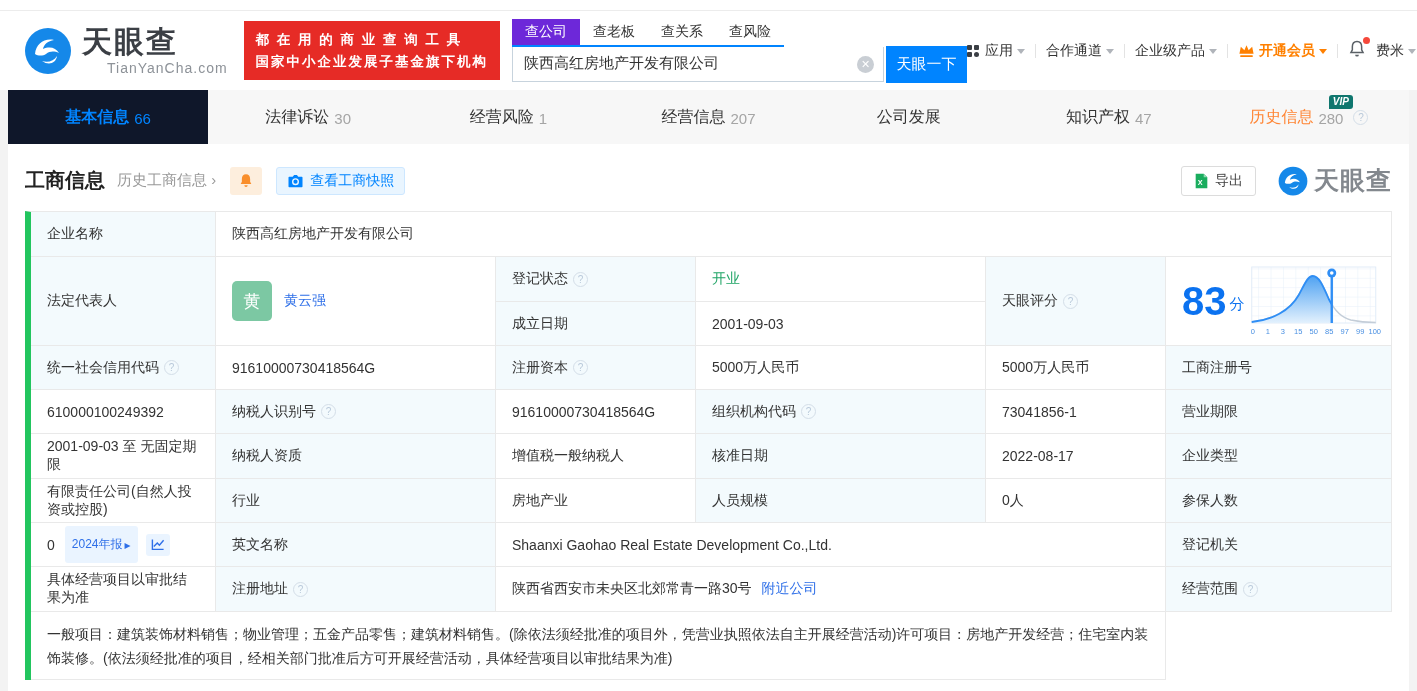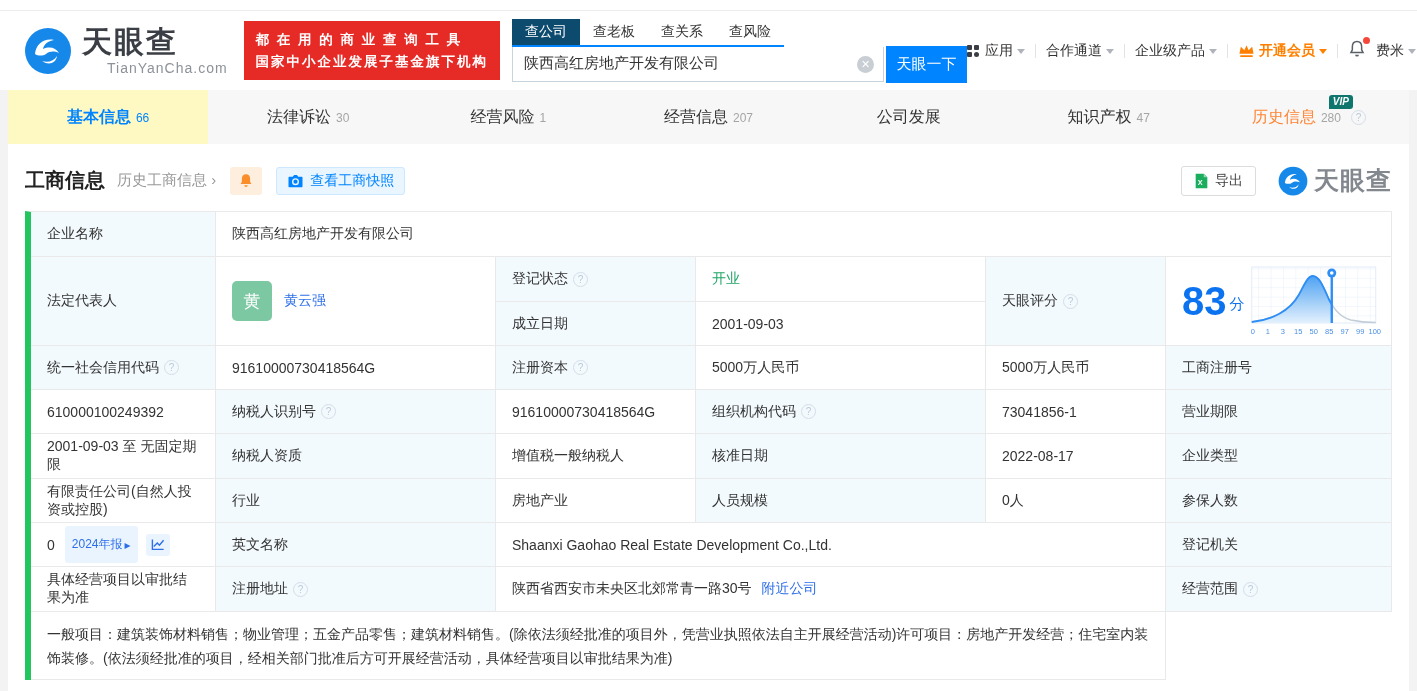--- a/index.html
+++ b/index.html
@@ -10,21 +10,21 @@
   .header { height:80px; background:#fff; border-top:1px solid #ececec; display:flex; align-items:center; padding:0 24px; }
   .logo { display:flex; align-items:center; gap:10px; cursor:pointer; }
   .logo-text { display:flex; flex-direction:column; line-height:1; }
   .logo-cn { font-size:30px; font-weight:bold; color:#3b3f45; letter-spacing:2px; }
   .logo-en { font-size:14px; color:#8d9298; letter-spacing:1px; margin-top:4px;margin-left:25px; }
   .banner { background:#e62b26; color:#fff; font-weight:bold; font-size:13.5px; padding:8px 12px; margin-left:16px; line-height:1.6; letter-spacing:2px; white-space:nowrap; }
 
   .search-module { margin-left:12px; width:455px; }
   .search-tabs { display:inline-flex; border-bottom:2px solid #0084ff; }
   .search-tab { font-size:14px; color:#333; padding:4px 13px; cursor:pointer; }
-  .search-tab.active { background:#0c4a6e; color:#fff; }
+  .search-tab.active { background:#6d28d9; color:#fff; }
   .search-row { display:flex; }
   .search-box { position:relative; width:372px; }
   .search-input { width:100%; height:35px; border:1px solid #c7d3dd; border-top:none; padding:0 34px 0 11px; font-size:15px; color:#333; outline:none; font-family:inherit; }
   .clear-icon { position:absolute; right:10px; top:9px; width:17px; height:17px; border-radius:50%; background:#c9ced4; color:#fff; font-size:11px; line-height:17px; text-align:center; cursor:pointer; }
   .search-btn { width:81px; height:37px; margin-left:2px; margin-top:-1px; background:#0084ff; color:#fff; border:none; font-size:15px; cursor:pointer; font-family:inherit; }
 
   .top-nav { margin-left:auto; display:flex; align-items:center; gap:10px; font-size:14px; color:#333; white-space:nowrap; }
   .nav-item { display:flex; align-items:center; gap:4px; cursor:pointer; }
   .caret { width:0; height:0; border-left:4px solid transparent; border-right:4px solid transparent; border-top:5px solid #b0b4ba; margin-top:2px; }
   .nav-div { width:1px; height:14px; background:#e3e3e3; }
@@ -35,22 +35,22 @@
   .vip-nav .caret{ border-top-color:#ff8000; }
   .bell-wrap { position:relative; cursor:pointer; }
   .red-dot { position:absolute; top:-3px; right:-4px; width:7px; height:7px; background:#f5483b; border-radius:50%; }
 
   
   .main { background:#f3f3f3; height:601px; }
   .card { margin:0 8px; background:#fff; height:100%; }
 
   .tabbar { display:flex; background:#f7f7f7; height:54px; }
   .tab { flex:1; display:flex; align-items:center; justify-content:center; gap:5px; font-size:16px; color:#333; cursor:pointer; position:relative; }
-  .tab .count { font-size:12px; color:#a5a5a5; margin-top:2px; }
-  .tab.active { background:#fef9c3; color:#0084ff; font-weight:bold;text-align:right; }
+  .tab .count { font-size:15px; color:#a5a5a5; margin-top:2px; }
+  .tab.active { background:#0f172a; color:#0084ff; font-weight:bold;text-align:right; }
   .tab.active .count { color:#0084ff; font-weight:normal; }
   .tab.orange { color:#ff8534; }
   .vip-badge { position:absolute; top:5px; right:56px; background:#0f766e; color:#fff; font-size:10px; font-style:italic; font-weight:bold; padding:0 4px; border-radius:3px 3px 3px 0; line-height:14px; }
   .help { display:inline-block; width:15px; height:15px; border:1px solid #d4dee8; border-radius:50%; color:#b9c9da; font-size:10px; line-height:14px; text-align:center; margin-left:5px; flex:none; }
 
   .section-head { display:flex; align-items:center; padding:20px 17px 14px; }
   .section-title { font-size:20px; font-weight:bold; color:#222; }
   .history-link { font-size:15px; color:#999; margin-left:12px; cursor:pointer; }
   .icon-btn { width:32px; height:28px; background:#fdeedd; border:none; border-radius:3px; margin-left:14px; display:flex; align-items:center; justify-content:center; cursor:pointer; }
   .snapshot-btn { height:28px; background:#e9f5ff; border:1px solid #cde7ff; border-radius:3px; color:#0084ff; font-size:14px; display:flex; align-items:center; gap:6px; padding:0 10px; margin-left:14px; cursor:pointer; font-family:inherit; }

